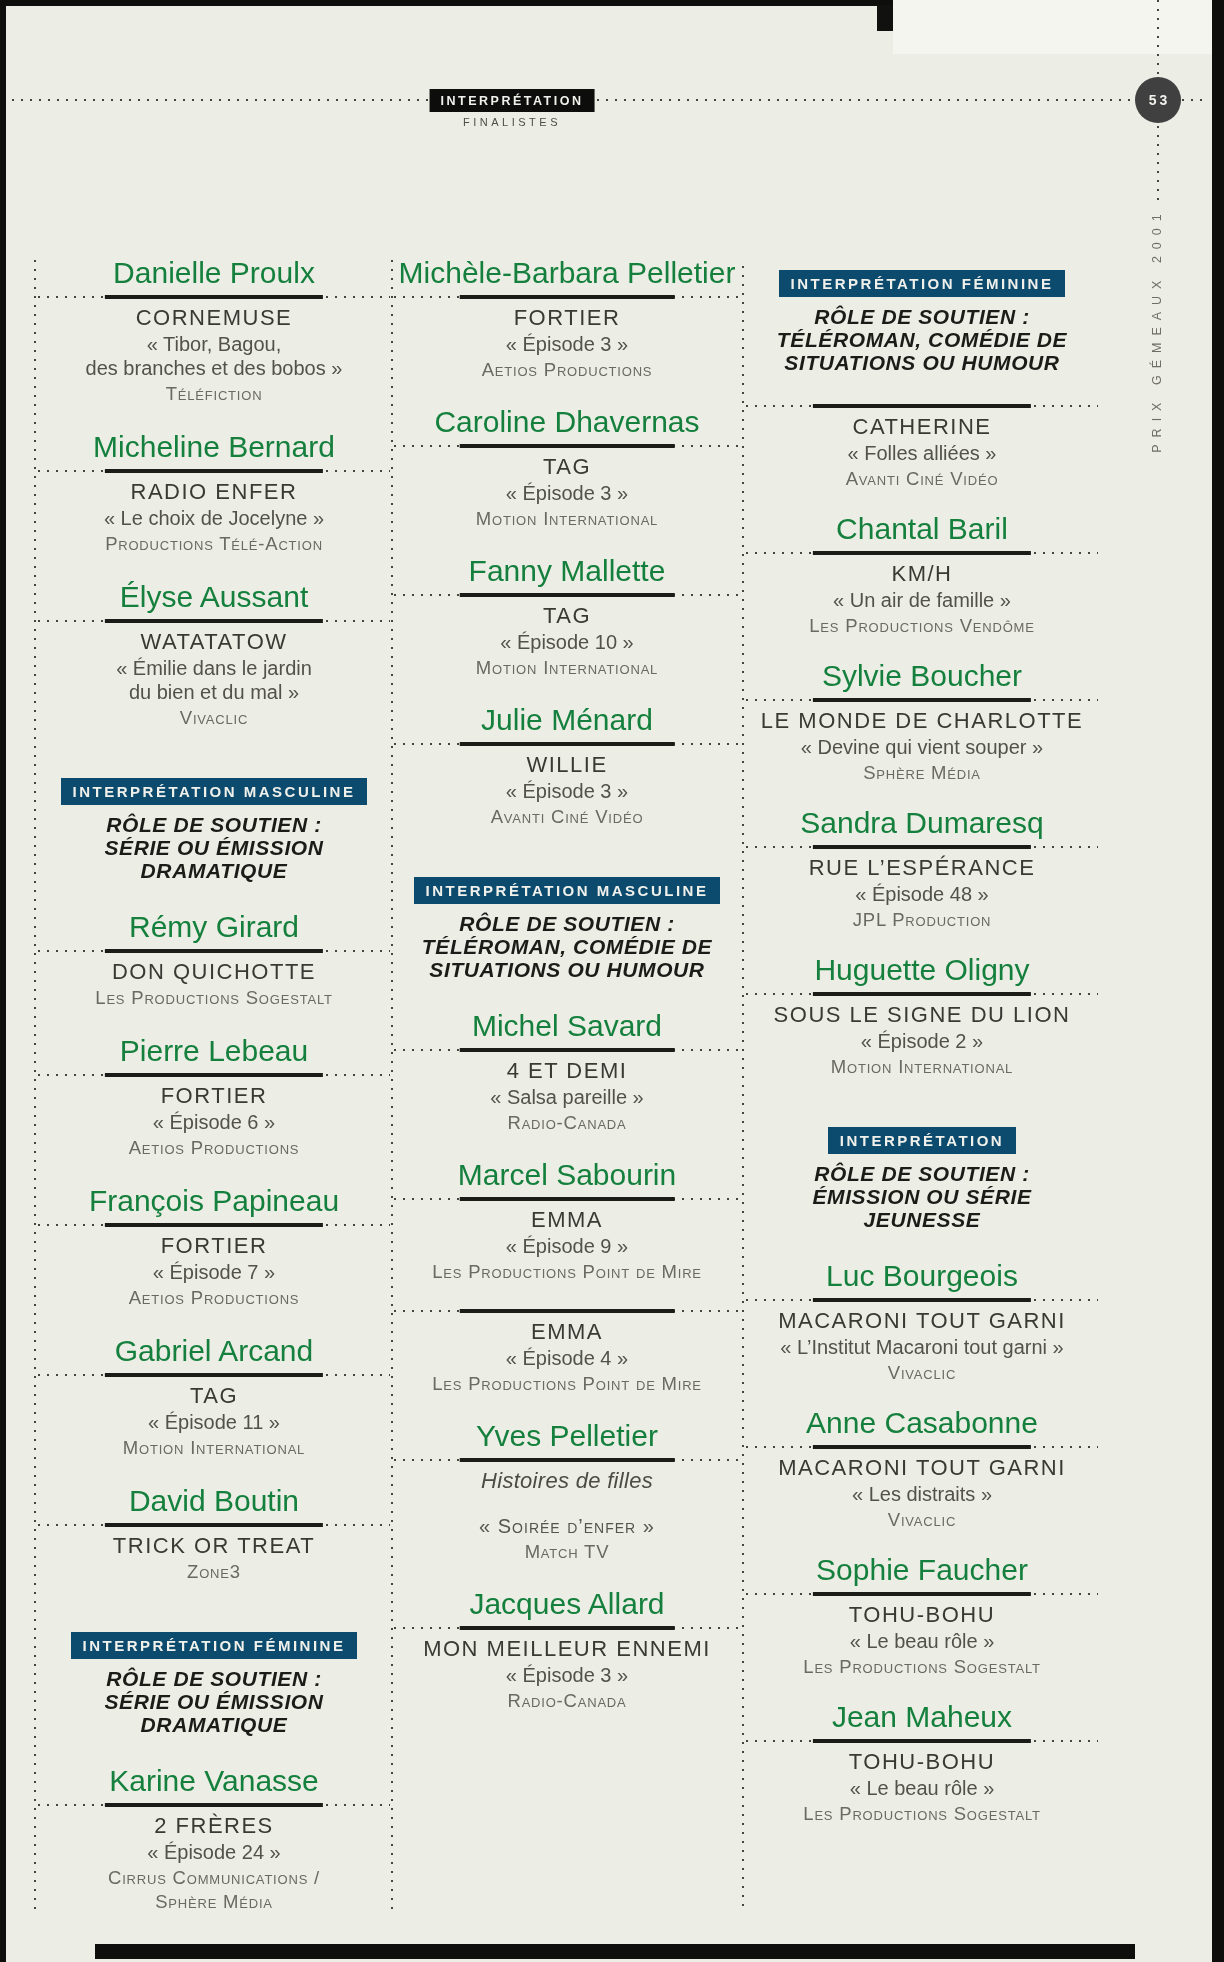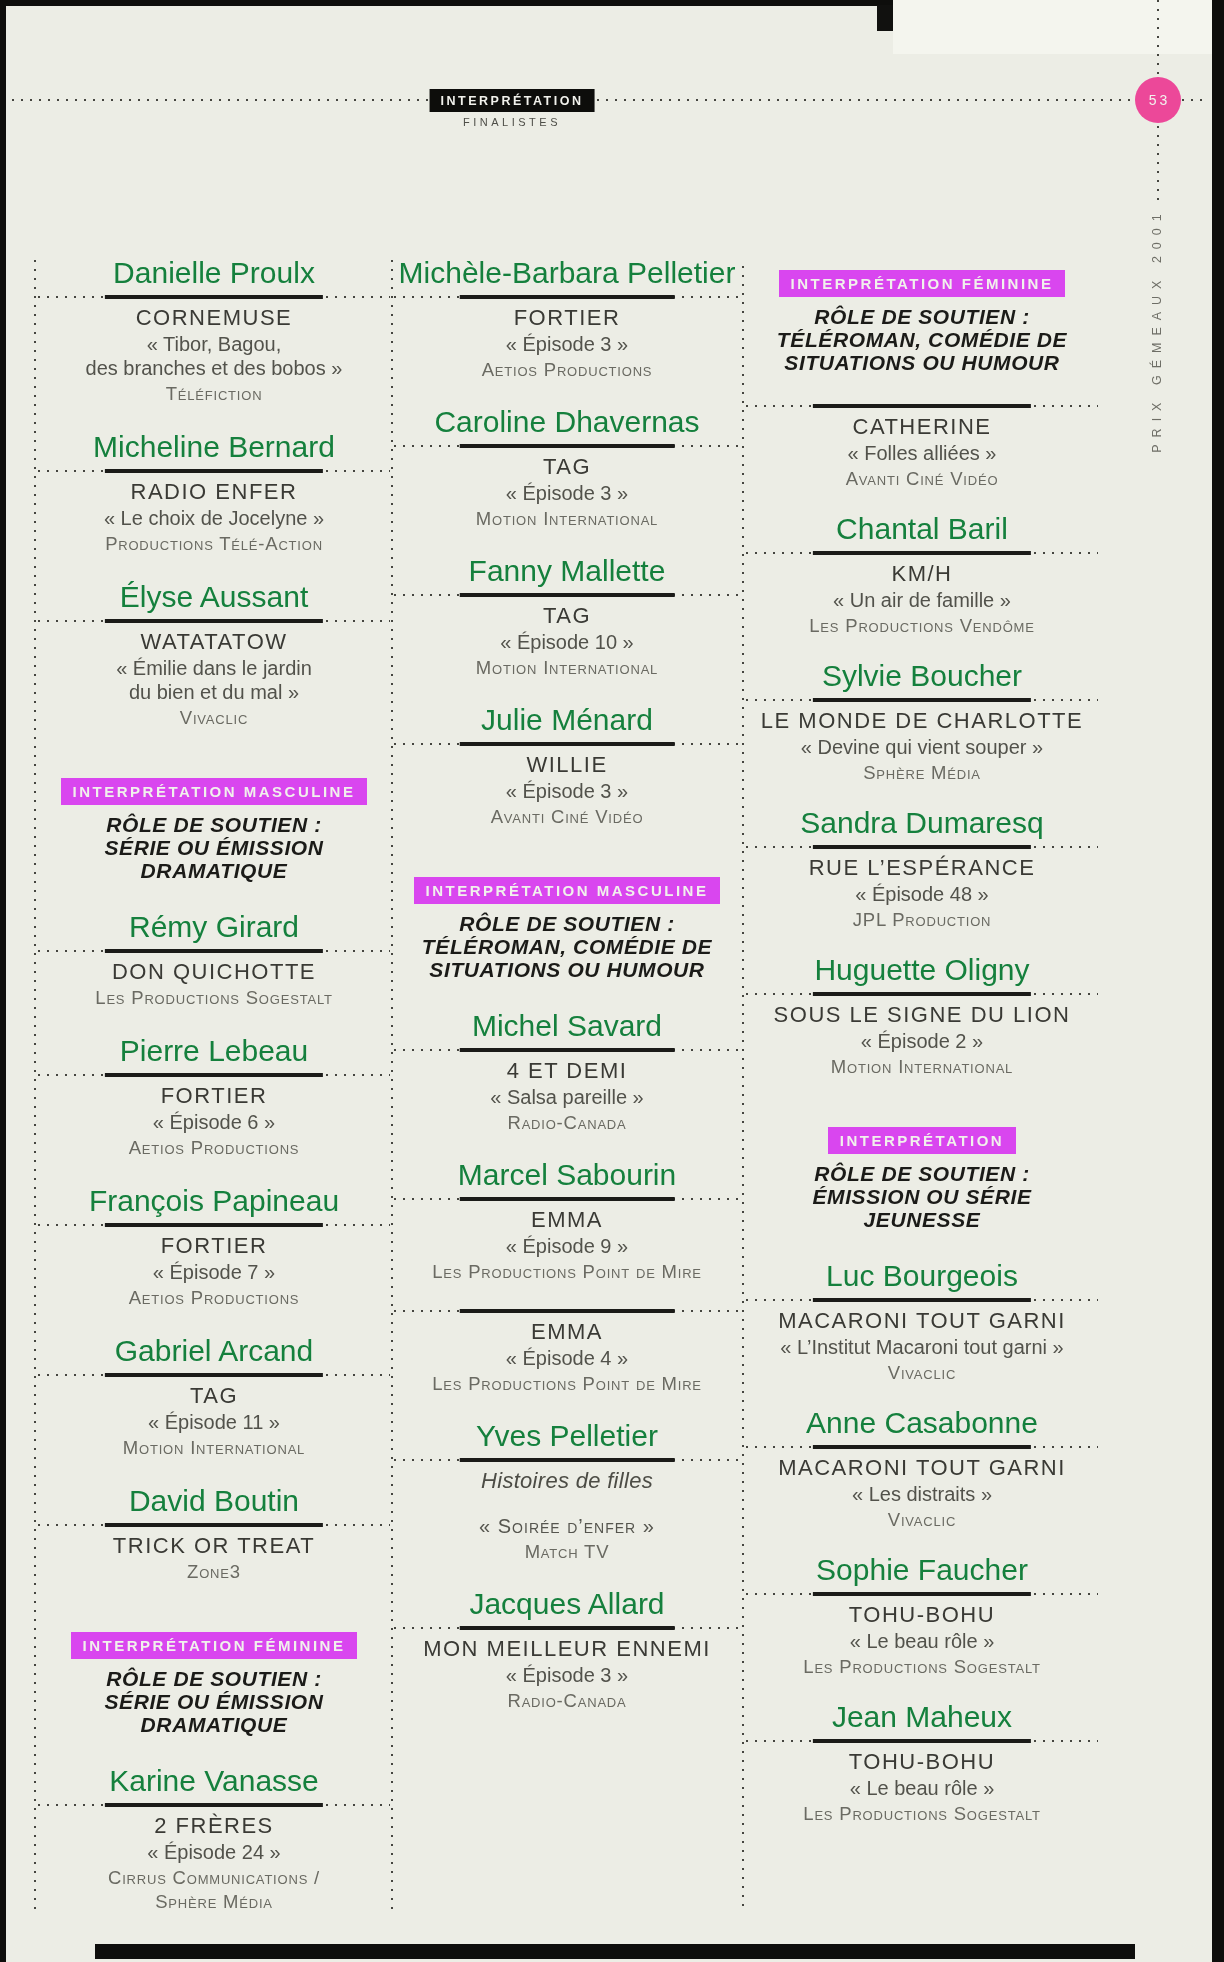--- a/index.html
+++ b/index.html
@@ -32,23 +32,23 @@
     position:absolute; left:512px; top:89px; transform:translateX(-50%);
     background:#0d0d0b; color:#f1f1ec; font-size:12.5px; font-weight:bold;
     letter-spacing:2.5px; padding:5px 11px 4px; white-space:nowrap; z-index:2;
   }
   .finalistes {
     position:absolute; left:512px; top:116px; transform:translateX(-50%);
     font-size:11px; letter-spacing:3.5px; color:#4e4e48; white-space:nowrap; z-index:2;
   }
   .page-circle {
     position:absolute; left:1158px; top:100px; transform:translate(-50%,-50%);
-    width:46px; height:46px; border-radius:50%; background:#ec4899; color:#f2f2ed;
+    width:46px; height:46px; border-radius:50%; background:#404040; color:#f2f2ed;
     display:flex; align-items:center; justify-content:center;
-    font-size:14px; font-weight:normal; letter-spacing:3px; text-indent:3px; z-index:2;
+    font-size:14px; font-weight:bold; letter-spacing:3px; text-indent:3px; z-index:2;
   }
   .sidebar-text {
     position:absolute; left:1157px; top:330px;
     transform:translate(-50%,-50%) rotate(-90deg);
     font-size:12.5px; letter-spacing:7px; color:#6e6e66; white-space:nowrap;
   }
 
   .col { position:absolute; top:0; text-align:center; }
   #col1 { left:38px;  width:352px; padding-top:256px; }
   #col2 { left:394px; width:346px; padding-top:256px; }
@@ -66,21 +66,21 @@
   .show { font-size:22px; line-height:24px; letter-spacing:1.5px; color:#3a3a35; }
   .show.italic-title { font-style:italic; letter-spacing:0.3px; color:#4c4c45; }
   .episode { font-size:20px; line-height:24px; color:#52524b;
     margin-top:2px; white-space:pre-line; }
   .episode.smallcaps { font-style:normal; font-variant:small-caps; letter-spacing:1px; color:#55554e;margin-top:21px; }
   .production { font-size:18.5px; line-height:24px; font-variant:small-caps;
     letter-spacing:0.8px; color:#6a6a62; margin-top:2px; white-space:pre-line; }
 
   .section { margin:48px 0 28px; }
   .col > .section:first-child { margin-top:0; }
-  .badge { display:inline-block; background:#d946ef; color:#f1f1ec; font-weight:bold;
+  .badge { display:inline-block; background:#0c4a6e; color:#f1f1ec; font-weight:bold;
     font-size:15px; letter-spacing:2.5px; padding:5px 12px 4px; line-height:18px; }
   .cat { margin-top:8px; font-weight:bold; font-size:21px; line-height:23px;
     letter-spacing:0.6px; color:#1b1b18; white-space:pre-line;font-style:italic; }
 </style>
 </head>
 <body>
 
 <div class="white-corner"></div>
 <div class="edge-top"></div>
 <div class="edge-nub"></div>

